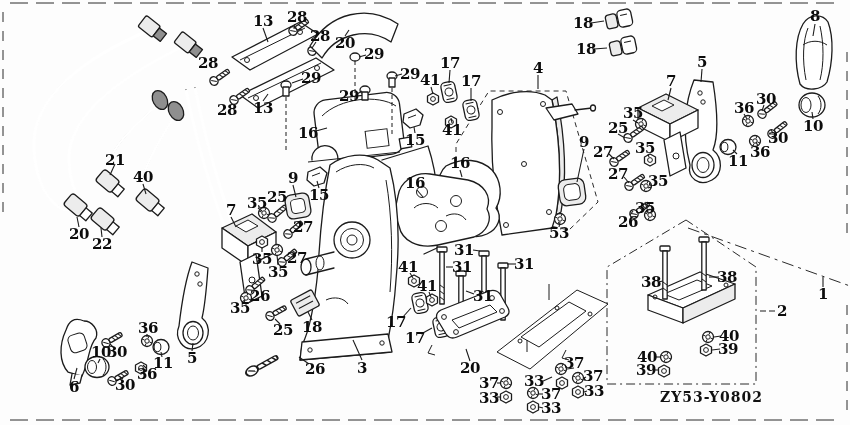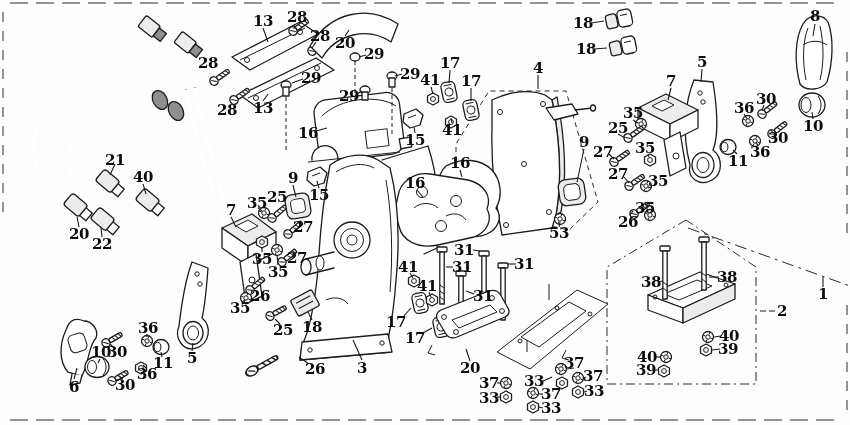--- a/index.html
+++ b/index.html
@@ -599,13 +599,14 @@
       <div class="part-label" style="left: 646px; top: 370px;">39</div>
       <div class="part-label" style="left: 74px; top: 387px;">6</div>
       <div class="part-label" style="left: 101px; top: 352px;">10</div>
       <div class="part-label" style="left: 117px; top: 352px;">30</div>
       <div class="part-label" style="left: 148px; top: 328px;">36</div>
       <div class="part-label" style="left: 163px; top: 363px;">11</div>
       <div class="part-label" style="left: 147px; top: 374px;">36</div>
       <div class="part-label" style="left: 125px; top: 385px;">30</div>
       <div class="part-label" style="left: 192px; top: 358px;">5</div>
     </div>
+<div class="diagram-code">ZY53-Y0802</div>
 </div>
 
 </body></html>

